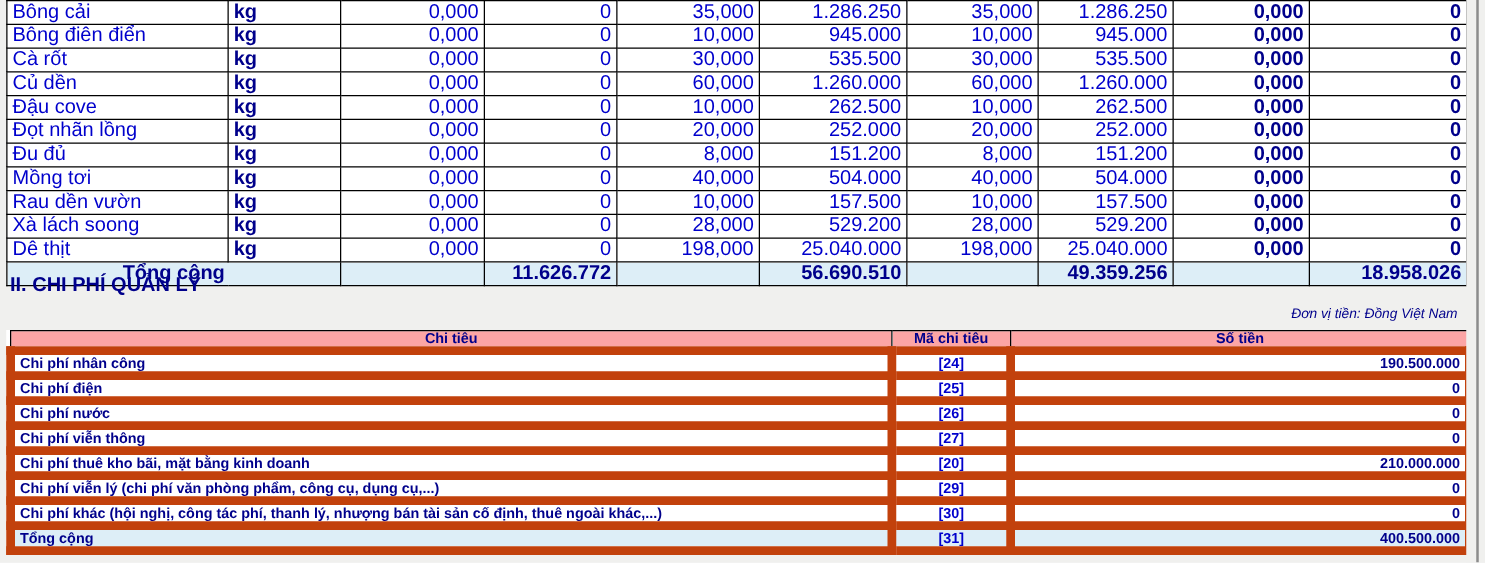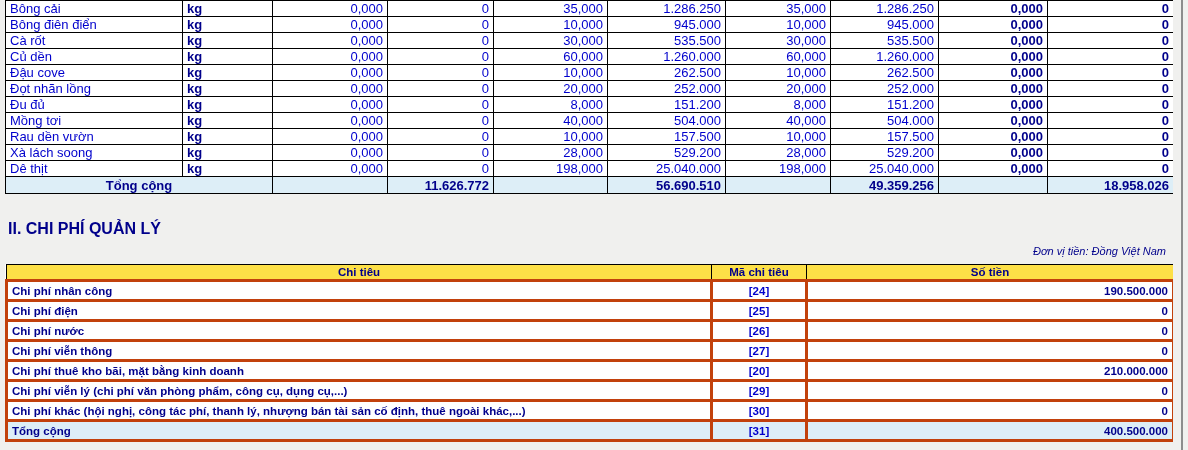--- a/index.html
+++ b/index.html
@@ -3,36 +3,36 @@
 <meta charset="utf-8">
 <style>
   html,body{margin:0;padding:0;}
   body{font-family:"Liberation Sans",sans-serif;background:#ececec;}
   .screen{position:relative;width:1188px;height:450px;background:#f0f0ee;overflow:hidden;}
 
   table{border-collapse:collapse;table-layout:fixed;background:#ffffff;}
   td,th{overflow:hidden;white-space:nowrap;box-sizing:border-box;}
 
   
-  #t1{position:absolute;left:5px;top:0;width:1168px;font-size:13px;}
+  #t1{position:absolute;left:5px;top:0;width:1168px;font-size:16px;}
   #t1 td{border:1px solid #000;height:16px;padding:0 4px;color:#0000cc;}
   .l{text-align:left;}
   .r{text-align:right;}
   .c{text-align:center;}
   .b{font-weight:bold;color:#00008b !important;margin-left:23px;}
   #t1 tr.total td{background:#ddeef7;font-weight:bold;color:#00008b;height:17px;}
 
   
   .section-heading{position:absolute;left:8px;top:220px;font-size:16px;font-weight:bold;color:#00008b;}
   .currency-note{position:absolute;right:22px;top:245px;font-size:11px;font-style:italic;color:#00008b;}
 
   
   #t2{position:absolute;left:5px;top:264px;width:1167px;font-size:11.5px;}
-  #t2 th{border:1px solid #000;height:16px;padding:0 4px;font-weight:bold;color:#00008b;text-align:center;background:#fde047;}
-  #t2 td{border:3px solid #c2410c;height:20px;padding:0 4px;}
+  #t2 th{border:1px solid #000;height:16px;padding:0 4px;font-weight:bold;color:#00008b;text-align:center;background:#fca5a5;}
+  #t2 td{border:7px solid #c2410c;height:20px;padding:0 4px;}
   #t2 td.b2{font-weight:bold;color:#00008b;}
   #t2 td.code{font-weight:bold;color:#0000cc;text-align:center;}
   #t2 tr.total td{background:#ddeef7;}
 
   
   .edge-strip{position:absolute;top:0;right:0;width:15px;height:450px;background:#f0f0ee;}
   .edge-line{position:absolute;top:0;left:1181px;width:2px;height:450px;background:#8c8c8c;}
 </style>
 </head>
 <body>

